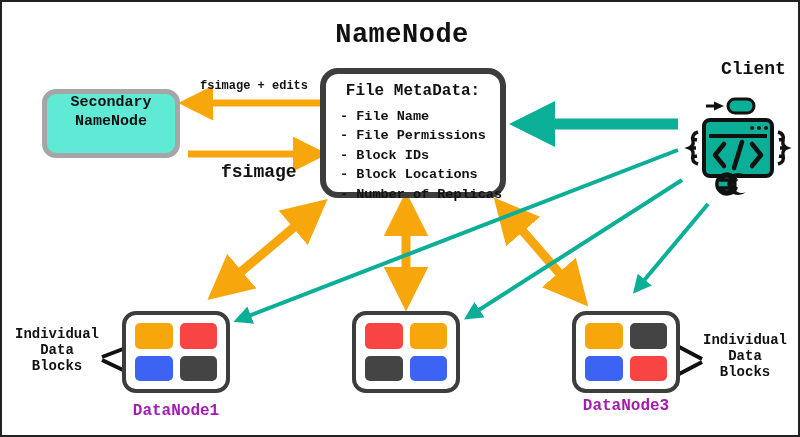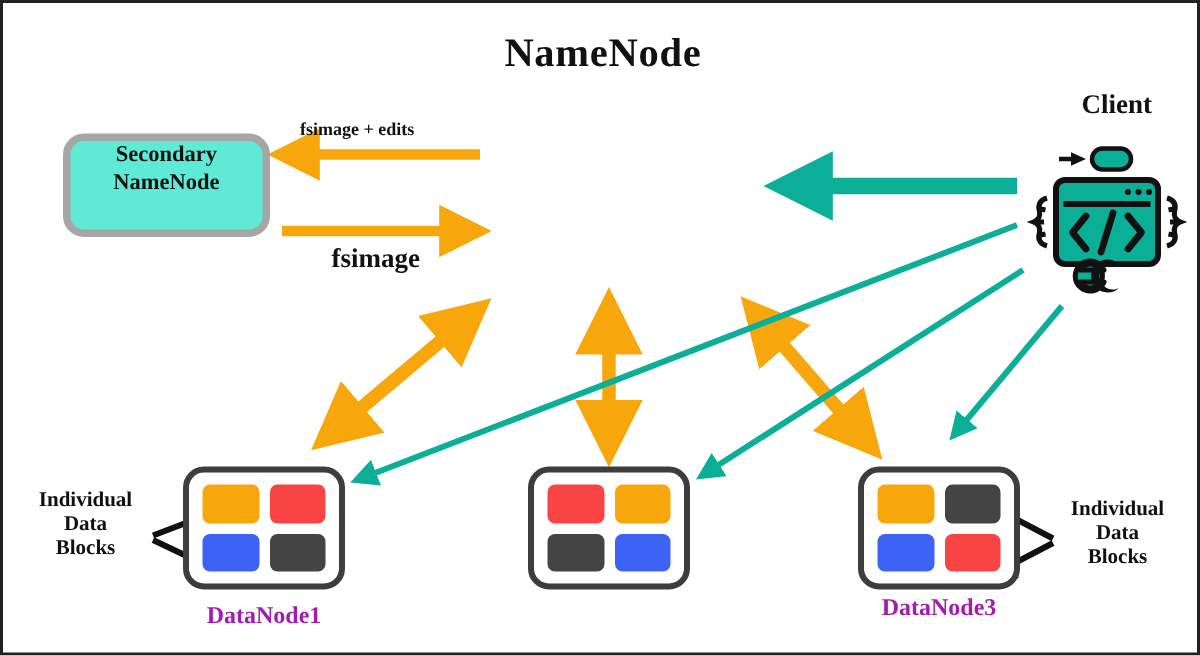--- a/index.html
+++ b/index.html
@@ -7,21 +7,21 @@
     padding: 0;
     background: #ffffff;
   }
   #canvas {
     position: relative;
     width: 800px;
     height: 437px;
     background: #ffffff;
     border: 2px solid #222222;
     box-sizing: border-box;
-    font-family: Liberation Serif, serif;
+    font-family: Liberation Mono, monospace;
     overflow: hidden;
   }
   #arrow-layer {
     position: absolute;
     left: 0; top: 0;
     width: 800px;
     height: 437px;
     pointer-events: none;
   }
   .lbl {
@@ -204,20 +204,30 @@
 
     <line x1="100" y1="355" x2="142" y2="339" stroke="#111111" stroke-width="4" marker-end="url(#mk-black)"></line>
     <line x1="100" y1="358" x2="142" y2="378" stroke="#111111" stroke-width="4" marker-end="url(#mk-black)"></line>
 
     <line x1="700" y1="357" x2="660" y2="336" stroke="#111111" stroke-width="4" marker-end="url(#mk-black)"></line>
     <line x1="700" y1="360" x2="660" y2="381" stroke="#111111" stroke-width="4" marker-end="url(#mk-black)"></line>
   </svg>
 
   <div class="lbl" id="namenode-title">NameNode</div>
 
+  <div id="namenode-box">
+    <div id="metadata-title">File MetaData:</div>
+    <ul id="metadata-list">
+      <li>- File Name</li>
+      <li>- File Permissions</li>
+      <li>- Block IDs</li>
+      <li>- Block Locations</li>
+      <li>- Number of Replicas</li>
+    </ul>
+  </div>
 
   <div id="secondary-box">
     <div id="secondary-label">
       <div>Secondary</div>
       <div>NameNode</div>
     </div>
   </div>
 
   <div class="lbl" id="fsimage-edits-label">fsimage + edits</div>
   <div class="lbl" id="fsimage-label">fsimage</div>

